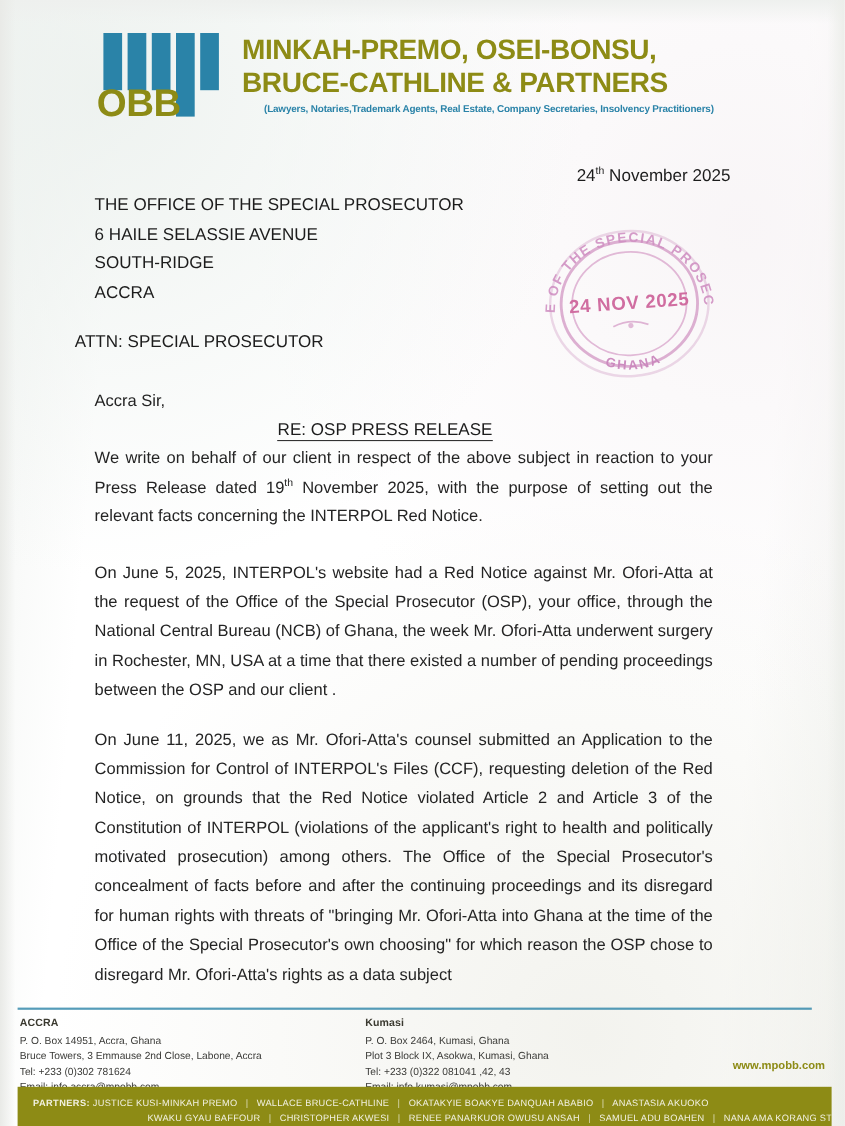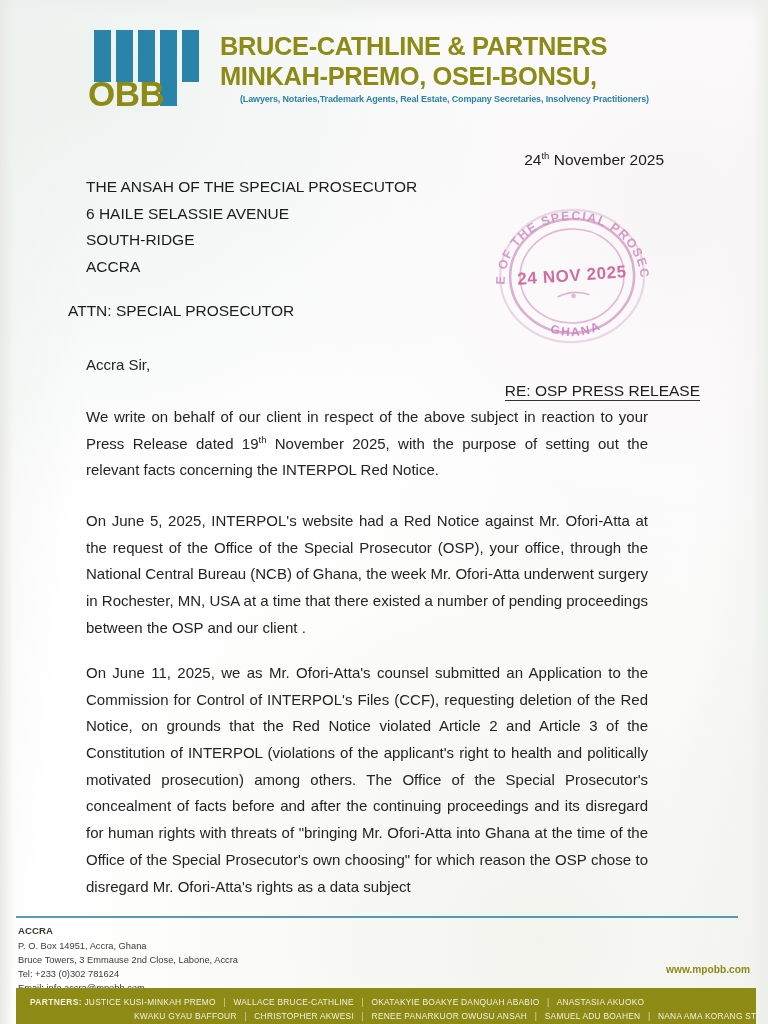--- a/index.html
+++ b/index.html
@@ -148,21 +148,21 @@
     top: 356px;
     font-size: 15px;
     color: #242424;
     font-family: "Liberation Sans", sans-serif;
   }
   .subject {
     position: absolute;
     left: 0;
     top: 382px;
     width: 768px;
-    text-align: right;
+    text-align: center;
     padding-right: 68px;
     box-sizing: border-box;
     font-size: 15.5px;
     color: #1c1c1c;
     font-family: "Liberation Sans", sans-serif;
   }
   .subject span {
     border-bottom: 1.6px solid #333;
     padding-bottom: 1px;
   }
@@ -274,30 +274,30 @@
       <div class="logo-bars">
         <div class="bar b1"></div>
         <div class="bar b2"></div>
         <div class="bar b3"></div>
         <div class="bar b4"></div>
         <div class="bar b5"></div>
       </div>
       <div class="logo-text">OBB</div>
     </div>
     <div class="firm-block">
+      <div class="firm-name">MINKAH-PREMO, OSEI-BONSU,</div>
       <div class="firm-name">BRUCE-CATHLINE &amp; PARTNERS</div>
-      <div class="firm-name">MINKAH-PREMO, OSEI-BONSU,</div>
       <div class="firm-sub">(Lawyers, Notaries,Trademark Agents, Real Estate, Company Secretaries, Insolvency Practitioners)</div>
     </div>
   </div>
 
   <div class="doc-date"><span>24</span><sup>th</sup><span> November 2025</span></div>
 
   <div class="addressee">
-    <div>THE ANSAH OF THE SPECIAL PROSECUTOR</div>
+    <div>THE OFFICE OF THE SPECIAL PROSECUTOR</div>
     <div>6 HAILE SELASSIE AVENUE</div>
     <div>SOUTH-RIDGE</div>
     <div>ACCRA</div>
   </div>
 
   <div class="attn">ATTN: SPECIAL PROSECUTOR</div>
   <div class="salutation">Accra Sir,</div>
 
   <div class="subject"><span>RE: OSP PRESS RELEASE</span></div>
 
@@ -331,20 +331,27 @@
   <div class="footer-rule"></div>
 
   <div class="footer">
     <div class="foot-col foot-accra">
       <div class="city">ACCRA</div>
       <div>P. O. Box 14951, Accra, Ghana</div>
       <div>Bruce Towers, 3 Emmause 2nd Close, Labone, Accra</div>
       <div>Tel: +233 (0)302 781624</div>
       <div>Email: info.accra@mpobb.com</div>
     </div>
+    <div class="foot-col foot-kumasi">
+      <div class="city">Kumasi</div>
+      <div>P. O. Box 2464, Kumasi, Ghana</div>
+      <div>Plot 3 Block IX, Asokwa, Kumasi, Ghana</div>
+      <div>Tel: +233 (0)322 081041 ,42, 43</div>
+      <div>Email: info.kumasi@mpobb.com</div>
+    </div>
     <div class="website">www.mpobb.com</div>
   </div>
 
   <div class="partners-bar">
     <div class="partners-line pl1">
       <span class="lbl">PARTNERS:</span>
       <span id="partners-row-1-names"><span> JUSTICE KUSI-MINKAH PREMO </span><span class="sep">|</span><span> WALLACE BRUCE-CATHLINE </span><span class="sep">|</span><span> OKATAKYIE BOAKYE DANQUAH ABABIO </span><span class="sep">|</span><span> ANASTASIA AKUOKO </span></span>
     </div>
     <div class="partners-line pl2">
       <span id="partners-row-2-names"><span> KWAKU GYAU BAFFOUR </span><span class="sep">|</span><span> CHRISTOPHER AKWESI </span><span class="sep">|</span><span> RENEE PANARKUOR OWUSU ANSAH </span><span class="sep">|</span><span> SAMUEL ADU BOAHEN </span><span class="sep">|</span><span> NANA AMA KORANG STEPHENS </span></span>

